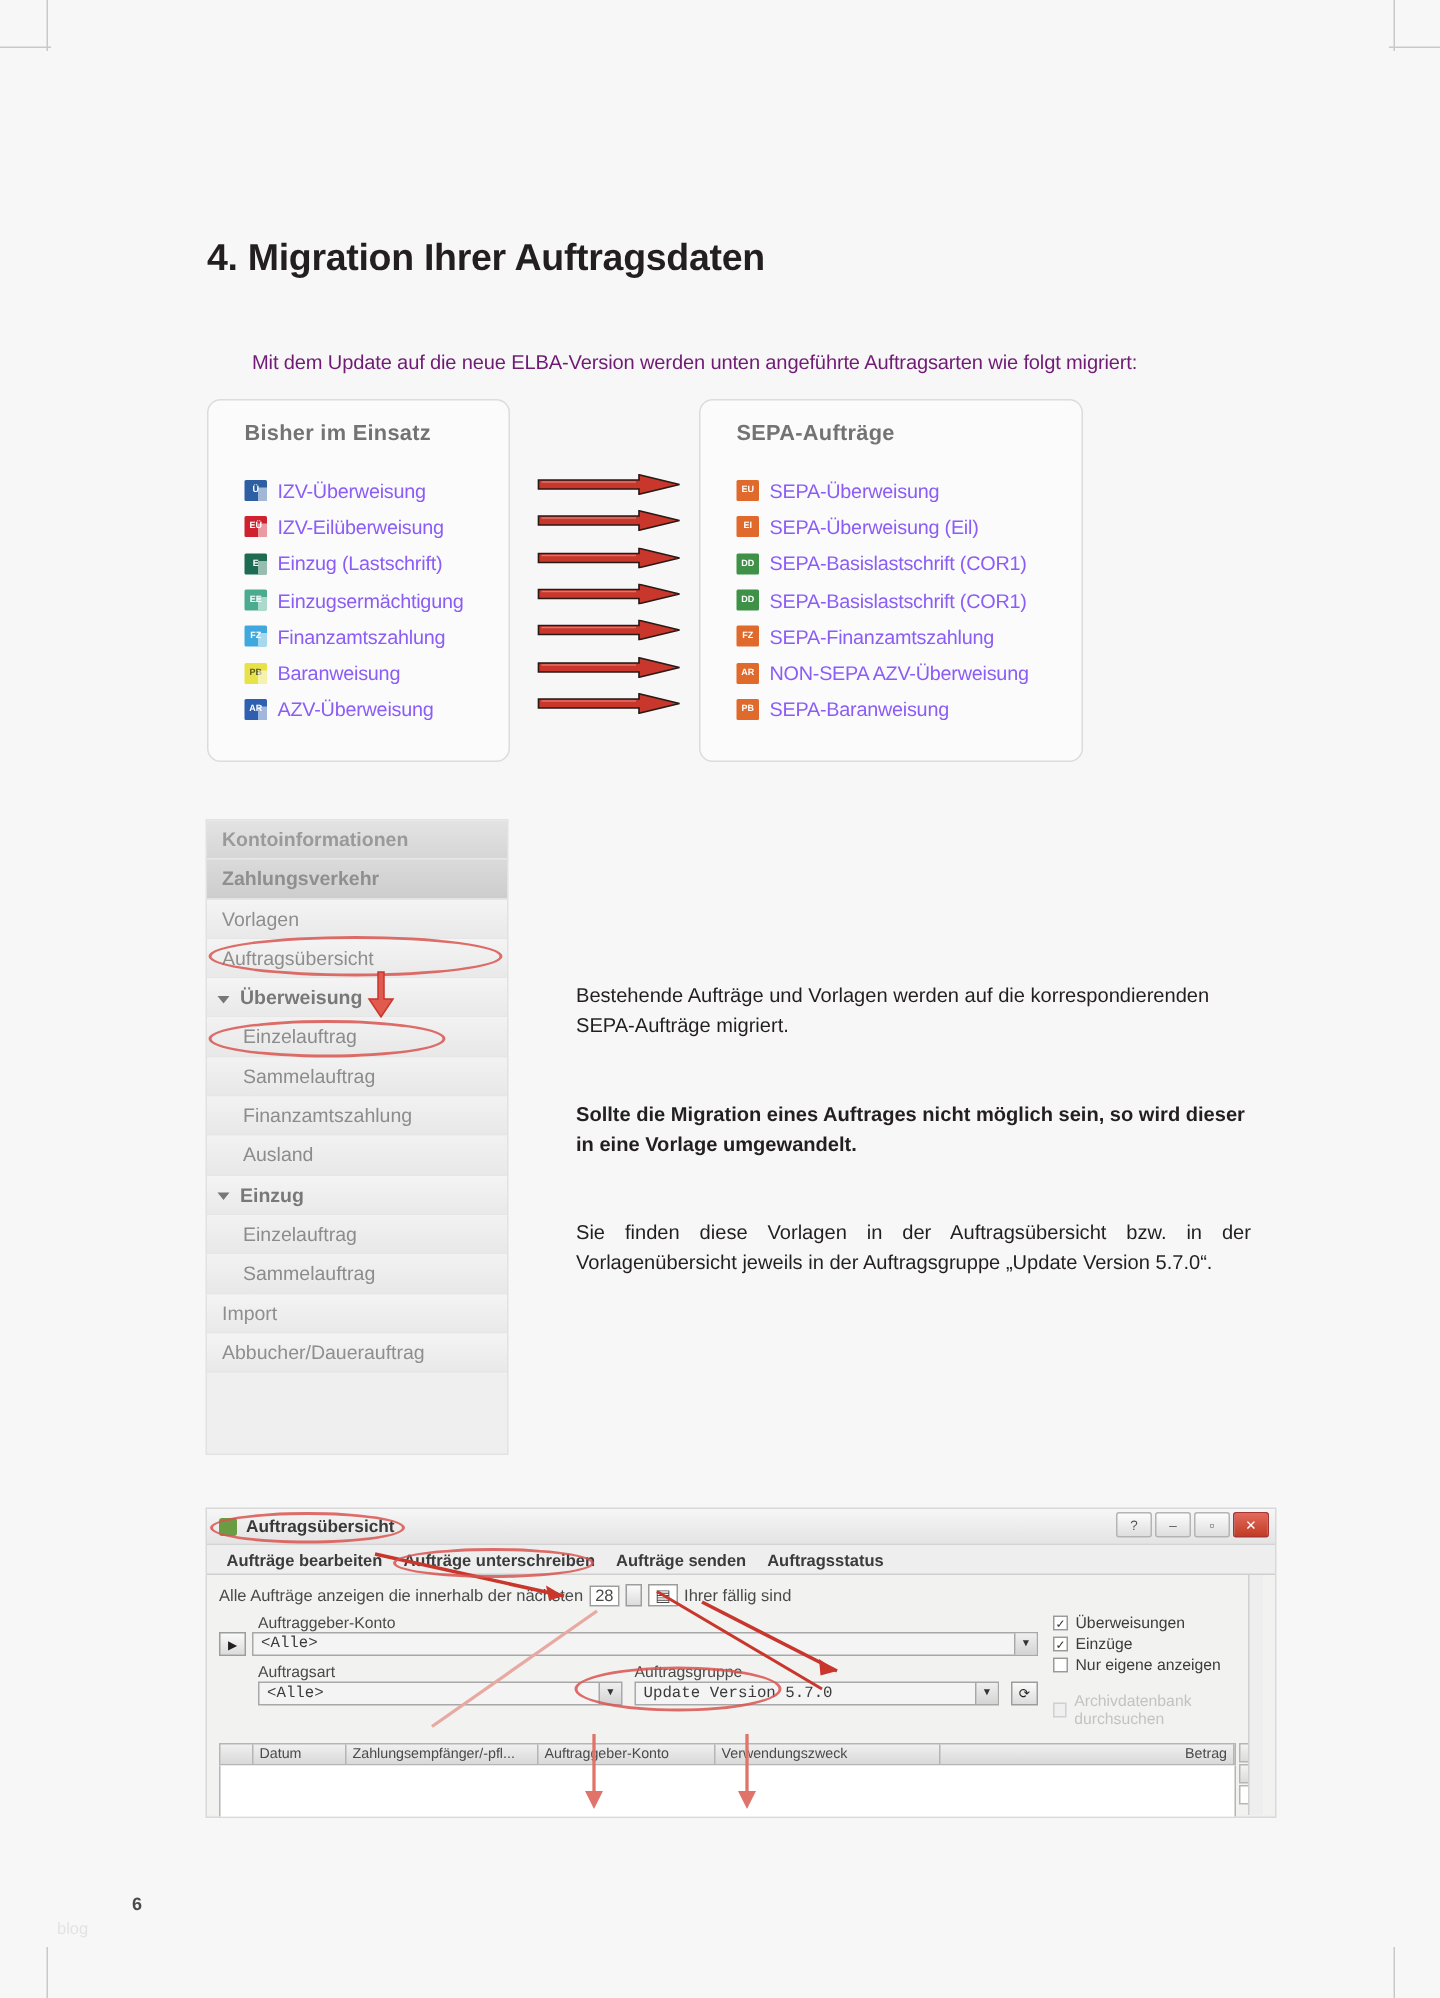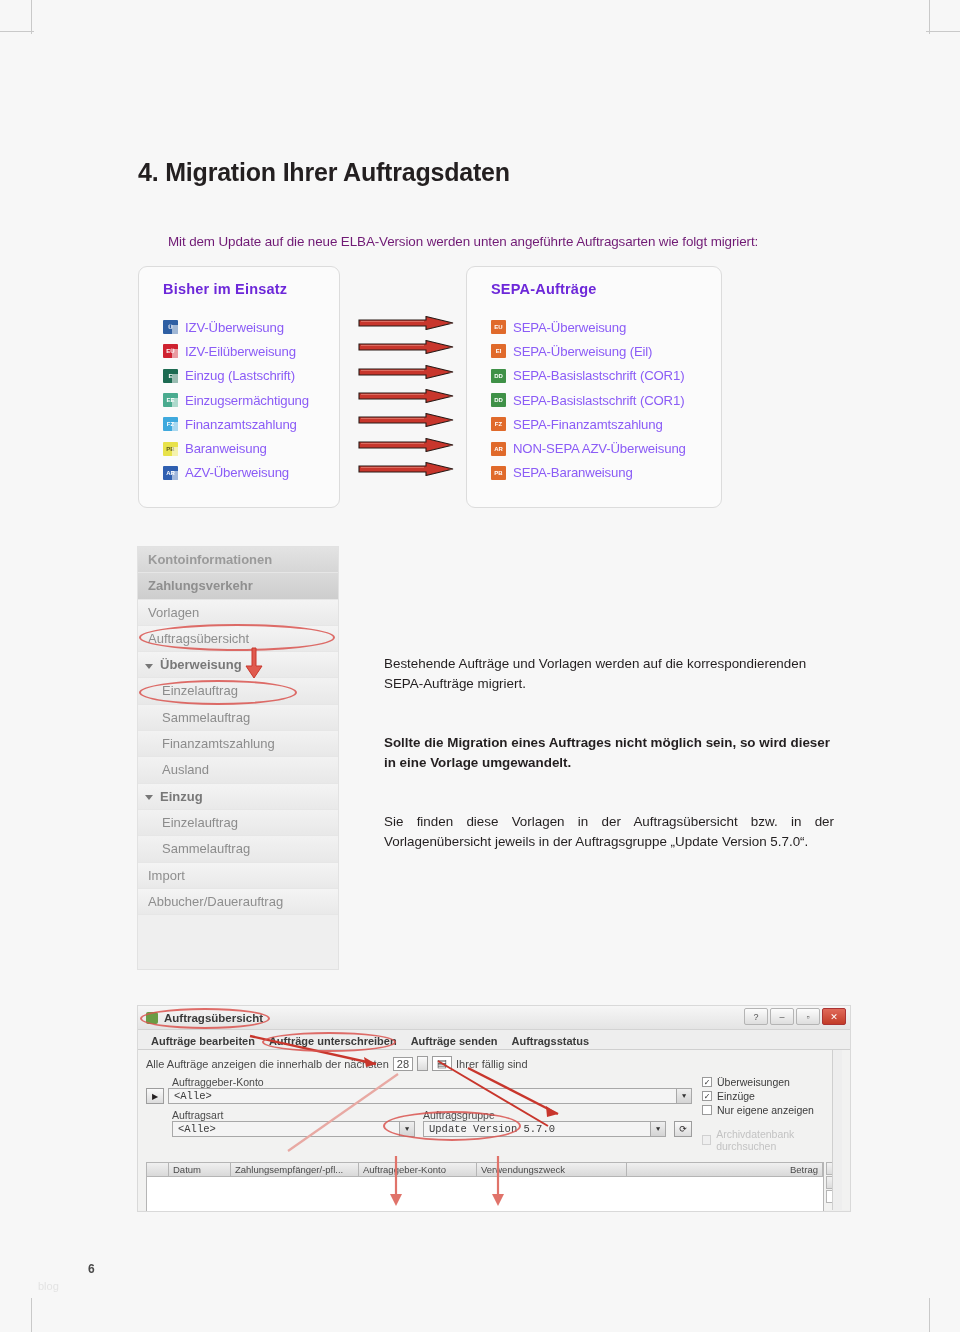--- a/index.html
+++ b/index.html
@@ -34,21 +34,21 @@
   .box {
     position:absolute;
     background:#fbfbfb;
     border:1px solid #dcdcdc;
     border-radius:9px;
   }
   #box-left  { left:138px; top:266px; width:202px; height:242px; }
   #box-right { left:466px; top:266px; width:256px; height:242px; }
   .box-head {
     position:absolute; left:24px; top:14px;
-    font-size:14.5px; font-weight:bold; color:#6d28d9;
+    font-size:14.5px; font-weight:bold; color:#737373;
     letter-spacing:0.2px;
   }
   .rowlist { position:absolute; left:24px; top:48px; right:6px; }
   .row { display:flex; align-items:center; height:24.3px; }
   .ico {
     width:15px; height:14px; margin-right:7px; flex:0 0 auto;
     border-radius:1px; position:relative;
     display:flex; align-items:center; justify-content:center;
     font-size:6px; font-weight:bold; color:#fff;
     font-family:"Liberation Sans", sans-serif;

